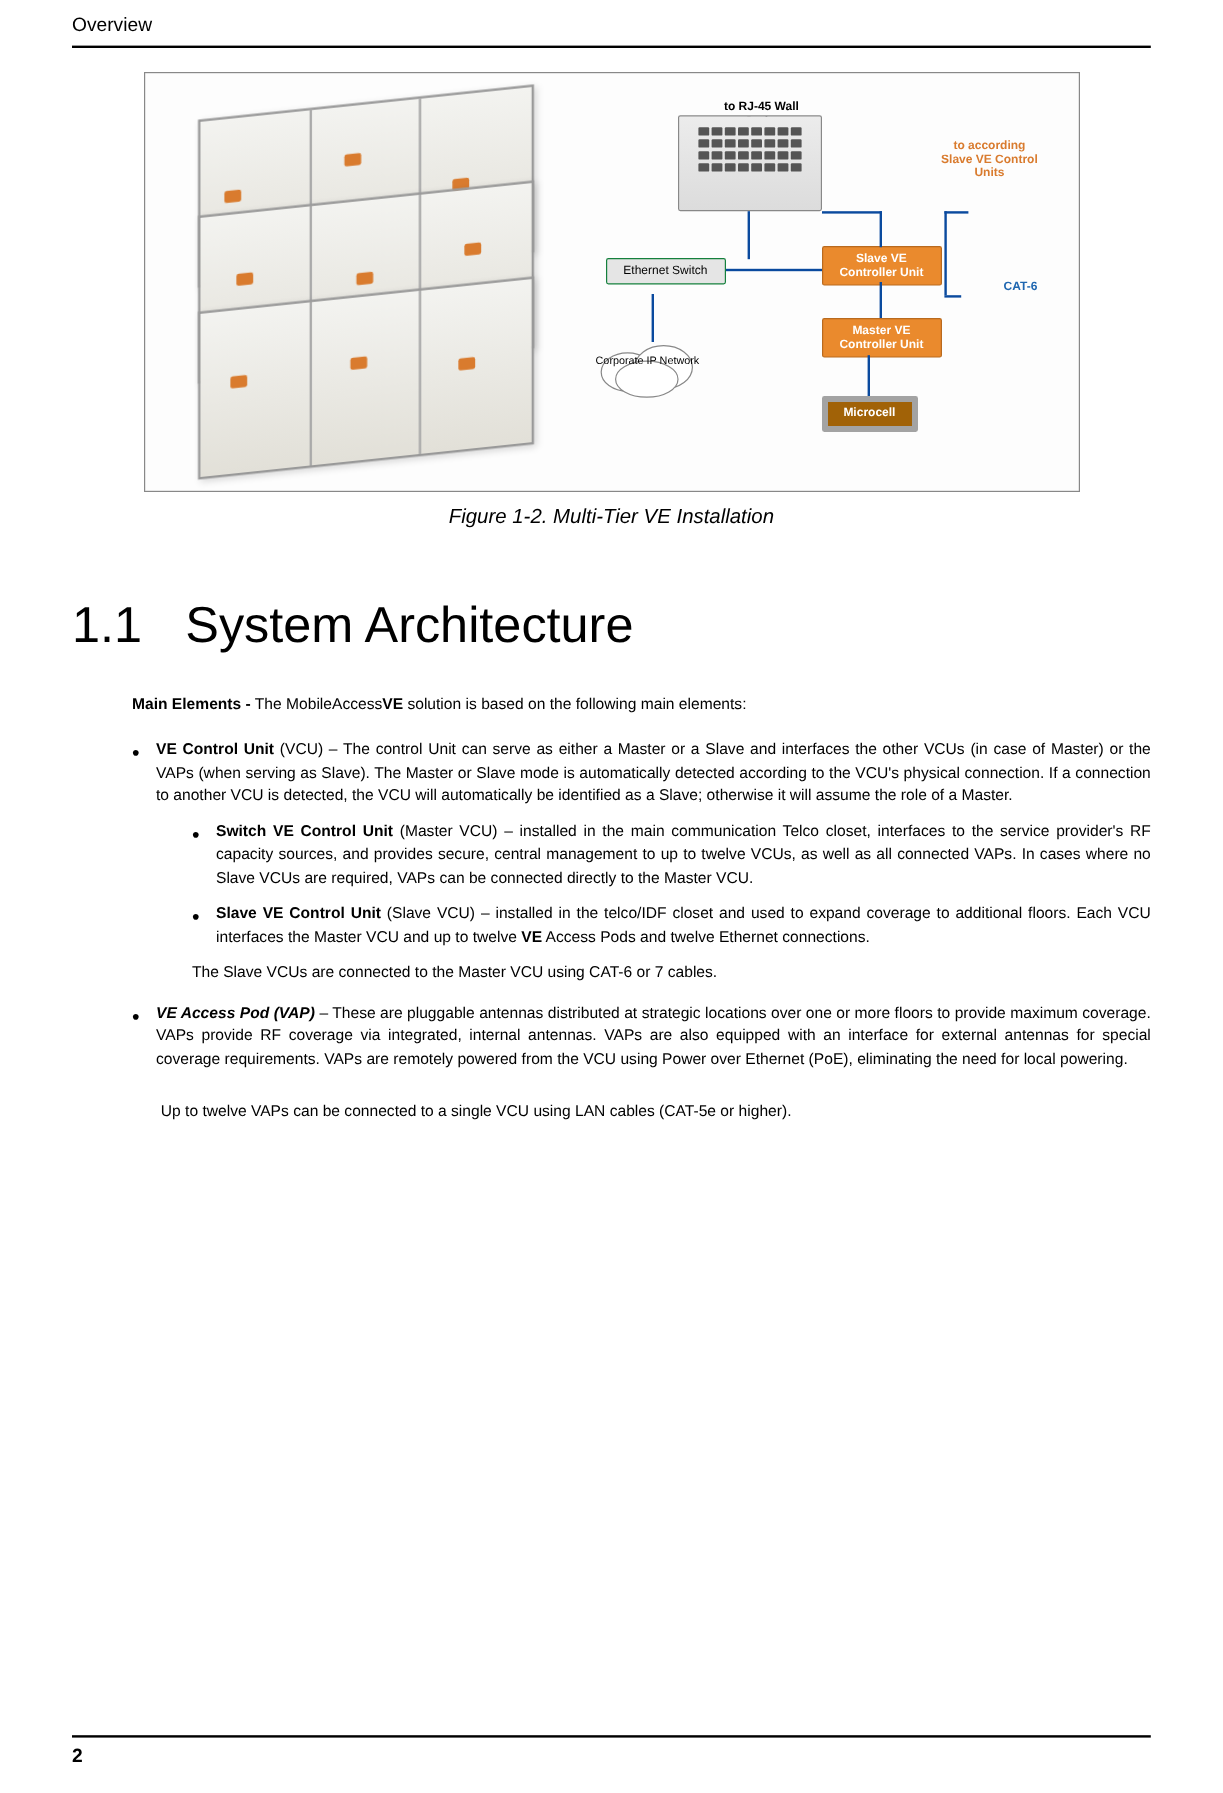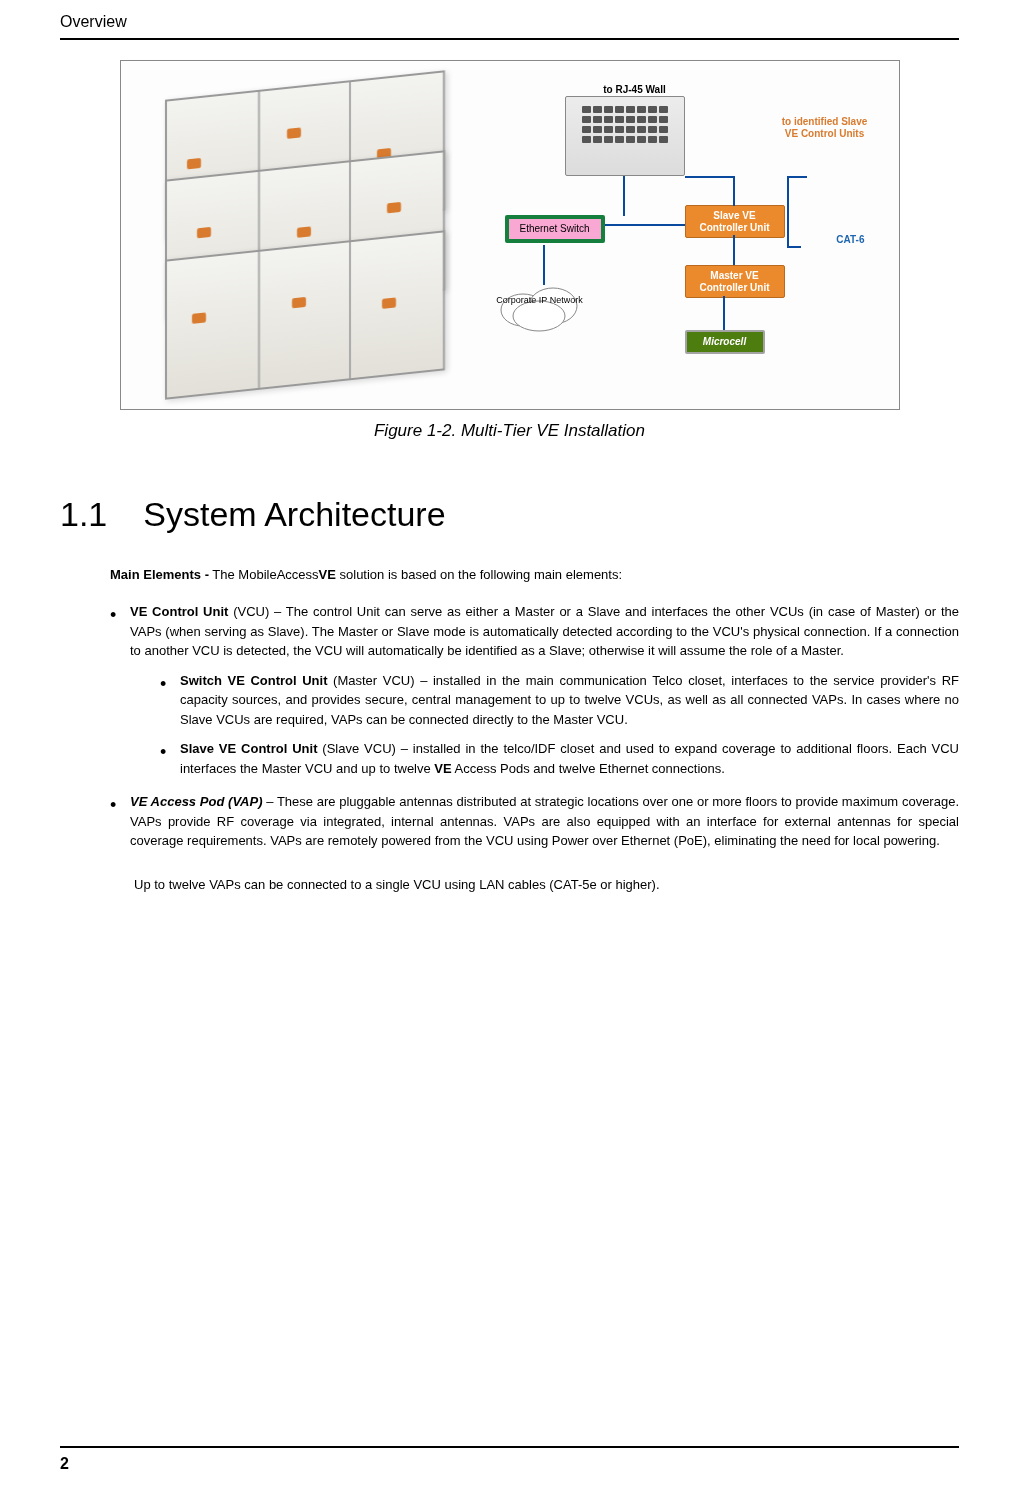--- a/index.html
+++ b/index.html
@@ -75,22 +75,22 @@
       border-radius: 2px;
     }
     .diagram {
       width: 380px;
       height: 310px;
       position: relative;
       font-size: 10px;
     }
     .diag-box {
       position: absolute;
-      border: 4px solid #15803d;
-      background: #f9a8d4;
+      border: 1px solid #15803d;
+      background: #e5e5e5;
       padding: 4px 6px;
       text-align: center;
       border-radius: 2px;
       line-height: 1.15;
     }
     .jack-panel {
       position: absolute;
       top: 16px; left: 70px;
       width: 120px; height: 80px;
       background: linear-gradient(#ececec,#dcdcdc);
@@ -109,25 +109,24 @@
       background: #555;
       border-radius: 1px;
     }
     .orange-box {
       background: #ea8a2d;
       color: #fff;
       font-weight: bold;
       border: 1px solid #b96a1e;
     }
     .blue-box {
-      background: #4d7c0f;
+      background: #a16207;
       color: #fff;
       font-weight: bold;
-      border: 2px solid #a3a3a3;
-      font-style: italic;
+      border: 5px solid #a3a3a3;
     }
     .label-box {
       background: none;
       border: none;
       font-size: 10px;
     }
     .conn {
       position: absolute;
       background: #0a4a9e;
     }
@@ -141,21 +140,21 @@
     .cloud svg { position: absolute; left: 0; top: 0; }
     .cloud-text { position: relative; top: 16px; line-height: 1.1; }
     .fig-caption {
       font-style: italic;
       font-size: 17px;
       margin-top: 8px;
       color: #000;
     }
     .section-heading {
       font-family: Arial, sans-serif;
-      font-size: 34px;
+      font-size: 42px;
       font-weight: normal;
       margin: 45px 0 25px;
     }
     .sect-num { display: inline-block; margin-right: 36px; }
     .body { font-size: 13px; }
     .intro { margin: 0 0 18px 50px; }
     ul.lvl1 {
       list-style: none;
       margin-left: 50px;
     }
@@ -293,21 +292,21 @@
             <div class="jack"></div>
             <div class="jack"></div>
             <div class="jack"></div>
             <div class="jack"></div>
             <div class="jack"></div>
             <div class="jack"></div>
             <div class="jack"></div>
             <div class="jack"></div>
           </div>
       </div>
-      <div class="diag-box label-box" style="top:32px;right:0;width:100px;color:#d97b2e;font-weight:bold">to identified Slave VE Control Units</div>
+      <div class="diag-box label-box" style="top:32px;right:0;width:100px;color:#d97b2e;font-weight:bold">to according Slave VE Control Units</div>
 
       <div class="diag-box" style="top:135px;left:10px;width:100px">Ethernet Switch</div>
       <div class="diag-box orange-box" style="top:125px;left:190px;width:100px">Slave VE Controller Unit</div>
       <div class="diag-box orange-box" style="top:185px;left:190px;width:100px">Master VE Controller Unit</div>
       <div class="diag-box label-box" style="top:150px;right:4px;color:#1e66b0;font-weight:bold">CAT-6</div>
       <div class="diag-box blue-box" style="top:250px;left:190px;width:80px">Microcell</div>
 
       <div class="cloud">
         <svg width="90" height="52" viewBox="0 0 90 52">
           <ellipse cx="28" cy="30" rx="22" ry="16" fill="#fff" stroke="#888"></ellipse>
@@ -345,20 +344,21 @@
     <li>
       <b>VE Control Unit</b><span> (VCU) – The control Unit can serve as either a Master or a Slave and interfaces the other VCUs (in case of Master) or the VAPs (when serving as Slave). The Master or Slave mode is automatically detected according to the VCU's physical connection. If a connection to another VCU is detected, the VCU will automatically be identified as a Slave; otherwise it will assume the role of a Master.</span>
       <ul class="lvl2">
         <li>
           <b>Switch VE Control Unit</b><span> (Master VCU) – installed in the main communication Telco closet, interfaces to the service provider's RF capacity sources, and provides secure, central management to up to twelve VCUs, as well as all connected VAPs. In cases where no Slave VCUs are required, VAPs can be connected directly to the Master VCU.</span>
         </li>
         <li>
           <b>Slave VE Control Unit</b><span> (Slave VCU) – installed in the telco/IDF closet and used to expand coverage to additional floors. Each VCU interfaces the Master VCU and up to twelve </span><b>VE</b><span> Access Pods and twelve Ethernet connections.</span>
         </li>
       </ul>
+      <p class="para-indent">The Slave VCUs are connected to the Master VCU using CAT-6 or 7 cables.</p>
     </li>
     <li>
       <b><i>VE Access Pod (VAP)</i></b><span> – These are pluggable antennas distributed at strategic locations over one or more floors to provide maximum coverage. VAPs provide RF coverage via integrated, internal antennas. VAPs are also equipped with an interface for external antennas for special coverage requirements. VAPs are remotely powered from the VCU using Power over Ethernet (PoE), eliminating the need for local powering.</span>
       <p class="para-indent2" style="margin-top:24px;margin-left:4px">Up to twelve VAPs can be connected to a single VCU using LAN cables (CAT-5e or higher).</p>
     </li>
   </ul>
 
 </div>
 
 <div class="footer">

